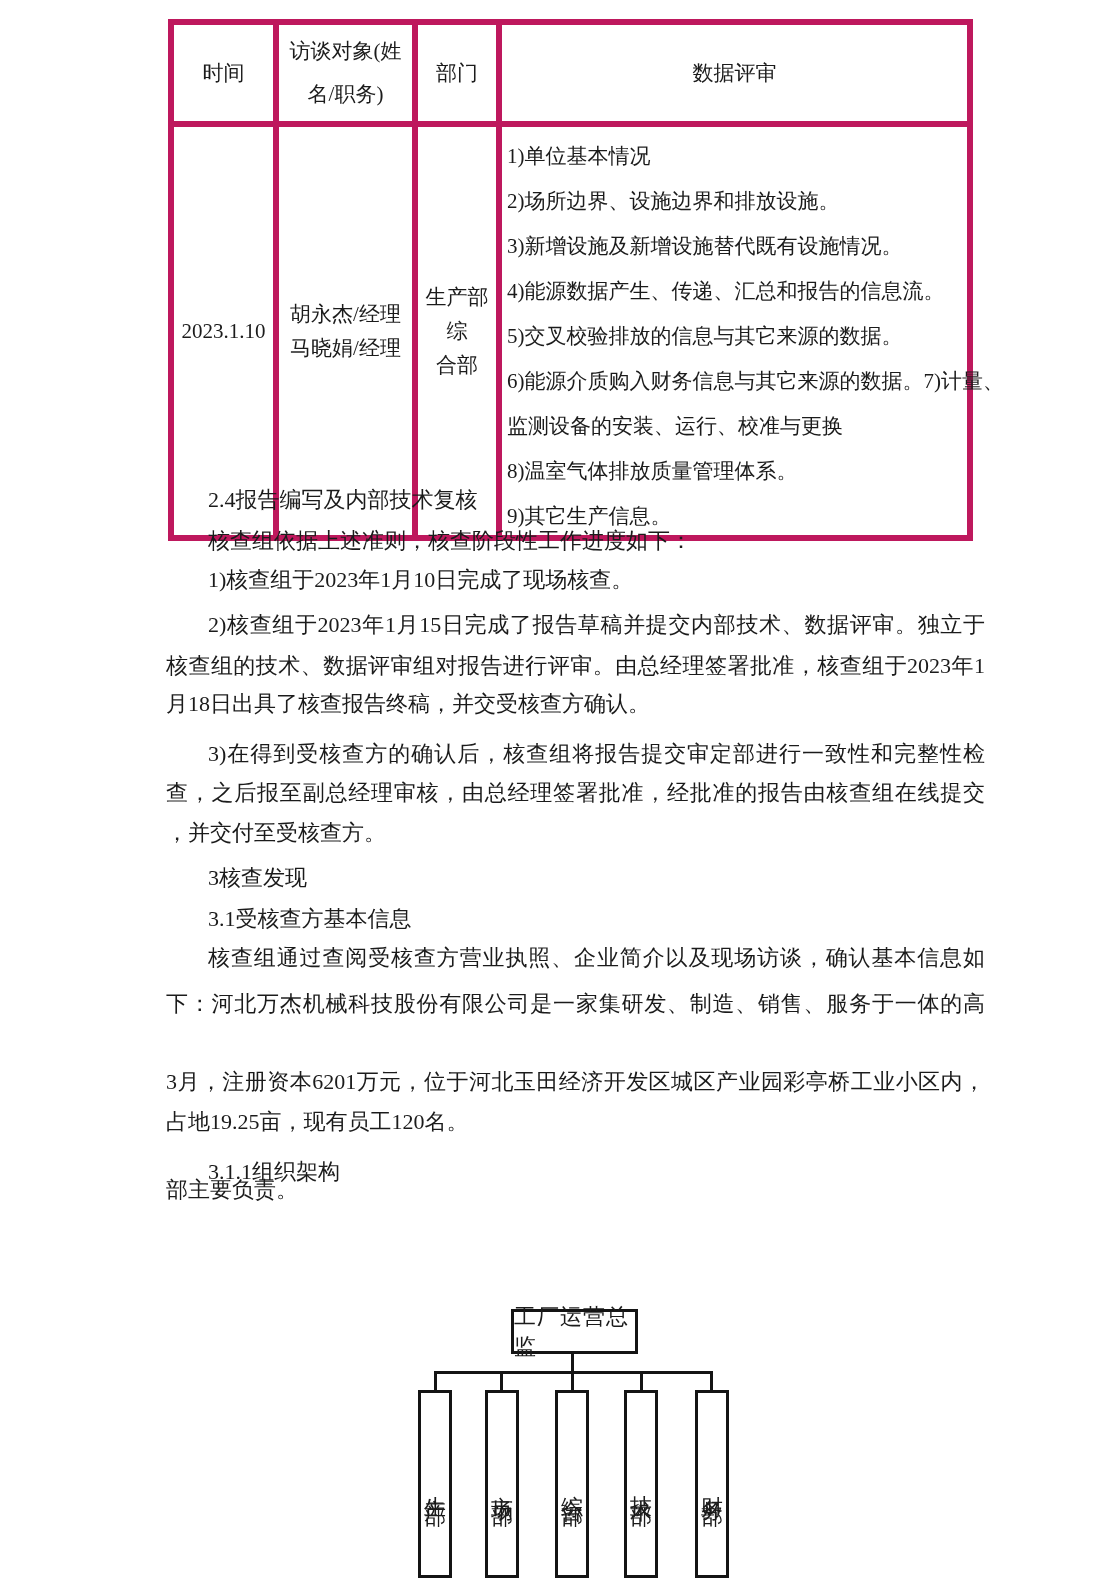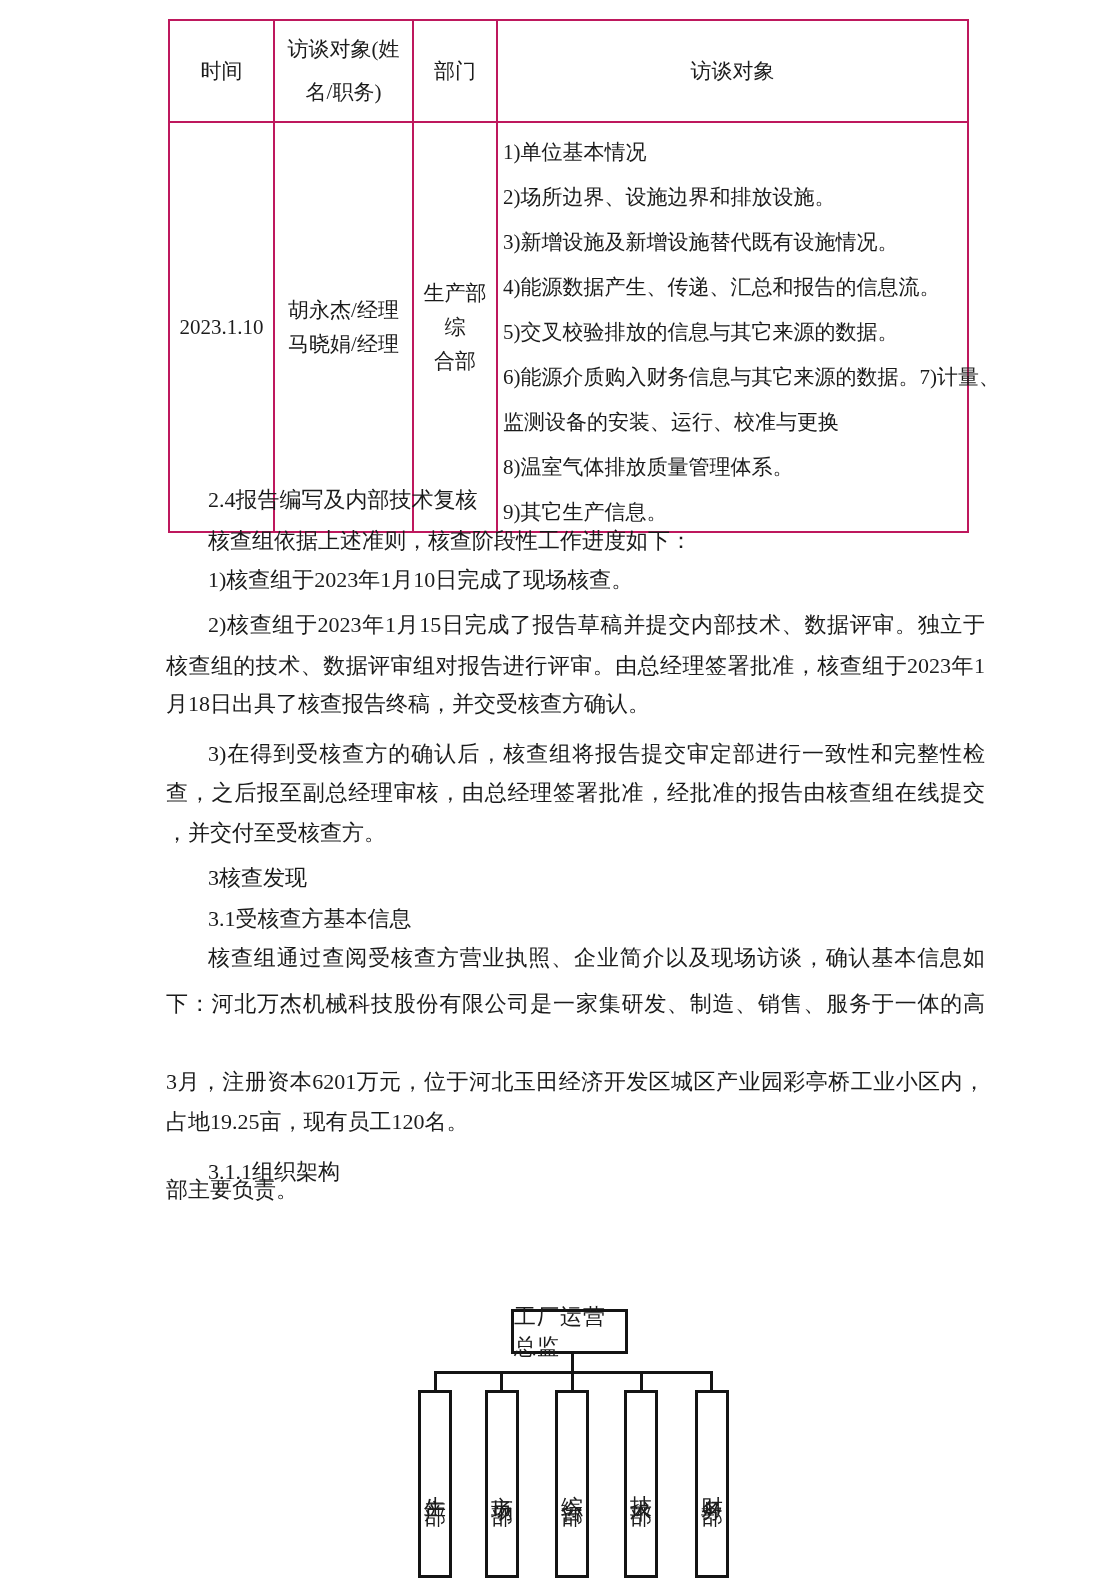--- a/index.html
+++ b/index.html
@@ -12,21 +12,21 @@
     overflow:hidden;
   }
   .page{position:absolute;inset:0;}
 
   
   .itable{
     position:absolute;left:168px;top:19px;width:799px;
     border-collapse:collapse;table-layout:fixed;
   }
   .itable th,.itable td{
-    border:2px solid #be185d;
+    border:6px solid #be185d;
     padding:0;
     font-weight:normal;
     font-size:21px;
     vertical-align:middle;
     text-align:center;
     color:#1b1b1b;
   }
   .hrow{height:102px;}
   .brow{height:347px;}
   .twolines{line-height:43px;}
@@ -49,21 +49,21 @@
   }
   .bline.just{
     white-space:normal;
     text-align:justify;
     text-align-last:justify;
   }
 
   
   .orgchart{position:absolute;inset:0;}
   .rootbox{
-    position:absolute;left:511px;top:1309px;width:117px;height:45px;
+    position:absolute;left:511px;top:1309px;width:127px;height:45px;
     border:3px solid #141414;box-sizing:border-box;
     display:flex;align-items:center;justify-content:center;
     font-size:22px;letter-spacing:1px;
   }
   .stem{position:absolute;left:571px;top:1354px;width:3px;height:19px;background:#141414;}
   .hbar{position:absolute;left:434px;top:1371px;width:279px;height:3px;background:#141414;}
   .drop{position:absolute;top:1371px;width:3px;height:19px;background:#141414;}
   .drop:nth-child(1){left:434px;}
   .drop:nth-child(2){left:500px;}
   .drop:nth-child(3){left:571px;}
@@ -100,21 +100,21 @@
       <col style="width:471px">
     </colgroup>
     <tbody>
         <tr class="hrow">
       <th>时间</th>
       <th class="twolines">
         <div>访谈对象(姓</div>
         <div>名/职务)</div>
       </th>
       <th>部门</th>
-      <th>访谈对象</th>
+      <th>数据评审</th>
     </tr>
     <tr class="brow">
       <td>2023.1.10</td>
       <td class="stack" id="subjects-cell">
             <div>胡永杰/经理</div>
             <div>马晓娟/经理</div>
           </td>
       <td class="stack" id="dept-cell">
             <div>生产部综</div>
             <div>合部</div>

